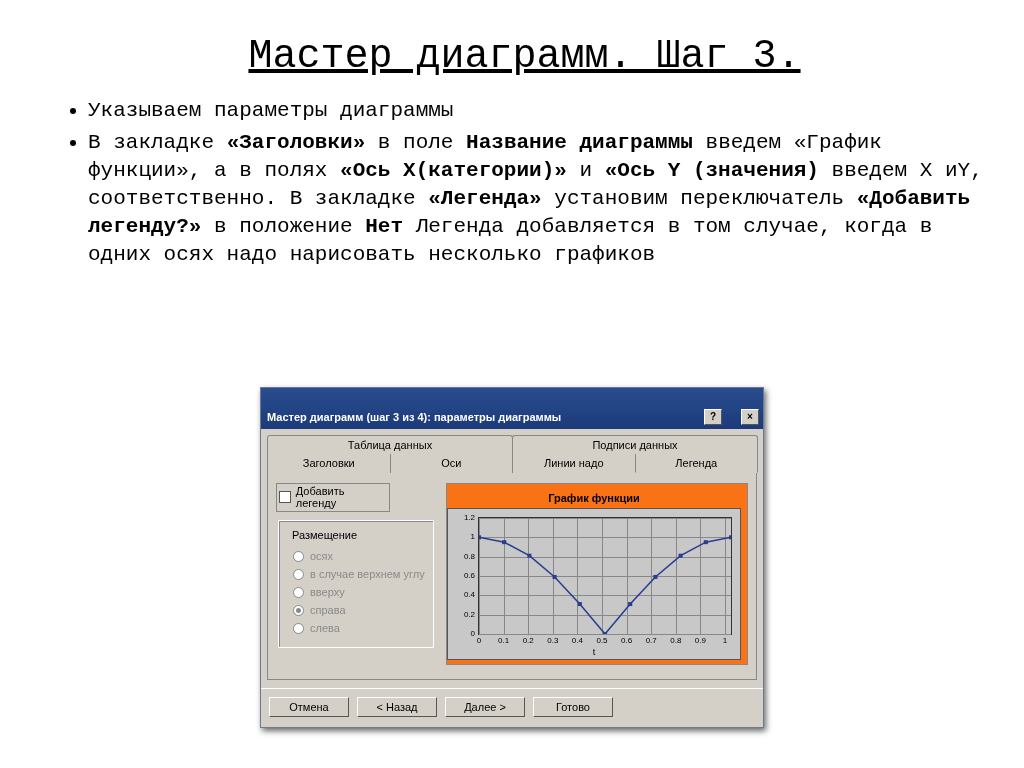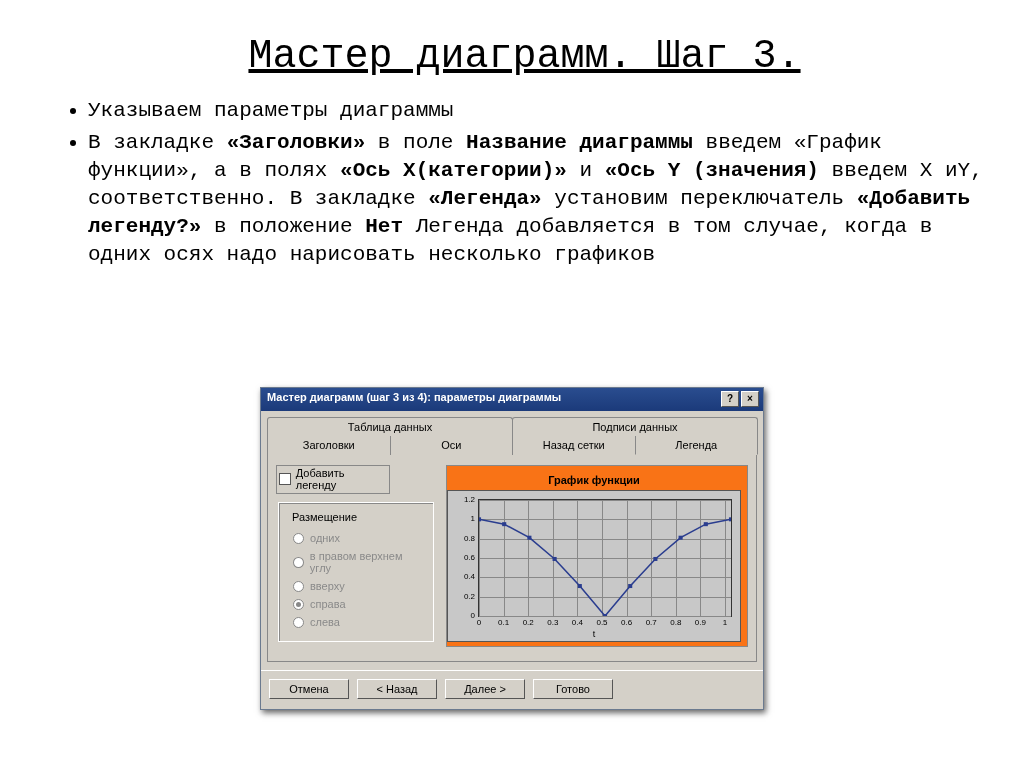--- a/index.html
+++ b/index.html
@@ -33,24 +33,26 @@
     border:1px solid #6b7a8f;
     box-shadow: 2px 3px 6px rgba(0,0,0,0.6);
     background:#d4d0c8;
     font-size:11px;
     font-family: Tahoma, Arial, sans-serif;
     color:#000;
   }
   .dlg-title {
     background: linear-gradient(#2a4d8f, #1b3a7a);
     color:#fff;
-    padding:3px 4px 4px 6px;
+    padding:21px 4px 4px 6px;
     display:flex;
+    align-items:center;
     font-weight:700;
     font-size:11px;
+    gap:17px;
   }
   .dlg-title .spacer { flex:1; }
   .winbtn {
     width:18px; height:16px;
     background:#d4d0c8;
     border:1px solid #fff;
     border-right-color:#555; border-bottom-color:#555;
     margin-left:2px;
     text-align:center;
     line-height:13px;
@@ -207,38 +209,38 @@
       <span class="winbtn">×</span>
     </div>
     <div class="dlg-body">
       <div class="tabs-row r1">
         <div class="tab">Таблица данных</div>
         <div class="tab">Подписи данных</div>
       </div>
       <div class="tabs-row r2">
         <div class="tab">Заголовки</div>
         <div class="tab">Оси</div>
-        <div class="tab">Назад сетки</div>
+        <div class="tab">Линии надо</div>
         <div class="tab active">Легенда</div>
       </div>
       <div class="tab-content">
         <div class="left-col">
           <label class="chk-label">
             <span class="chk-box"></span>
             <span>Добавить легенду</span>
           </label>
           <fieldset class="grp">
             <div class="grp-title">Размещение</div>
             <div class="radio-row">
                 <span class="radio-dot"></span>
-                <span>одних</span>
+                <span>осях</span>
               </div>
             <div class="radio-row">
                 <span class="radio-dot"></span>
-                <span>в правом верхнем углу</span>
+                <span>в случае верхнем углу</span>
               </div>
             <div class="radio-row">
                 <span class="radio-dot"></span>
                 <span>вверху</span>
               </div>
             <div class="radio-row">
                 <span class="radio-dot selected"></span>
                 <span>справа</span>
               </div>
             <div class="radio-row">

